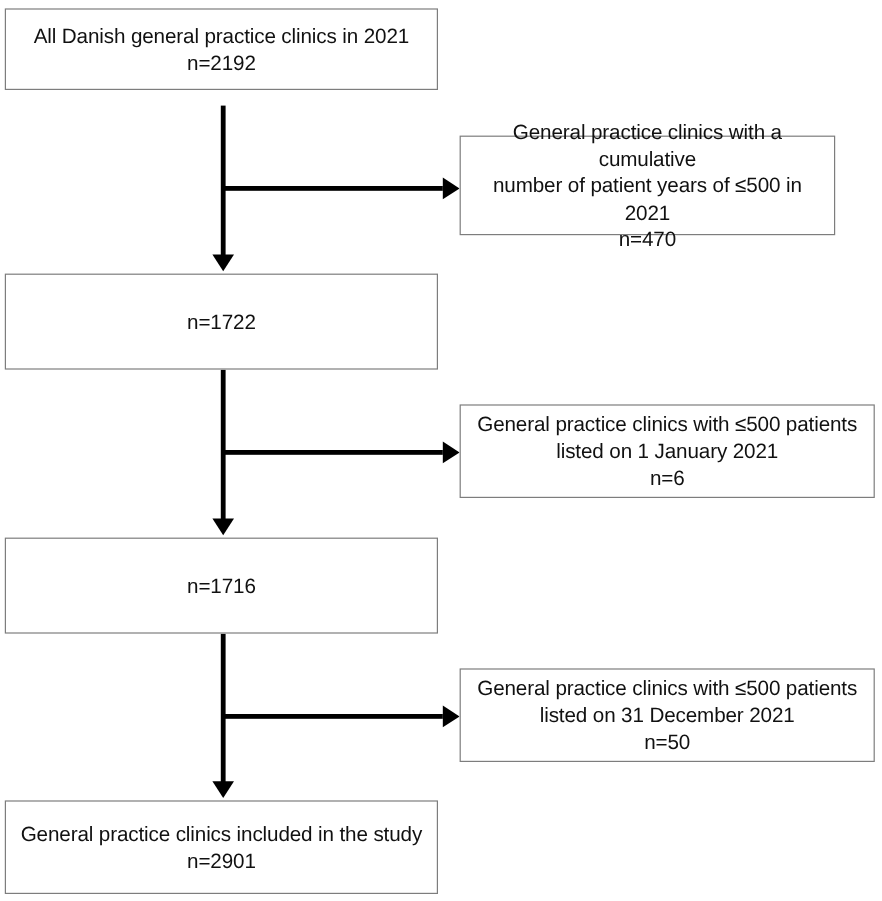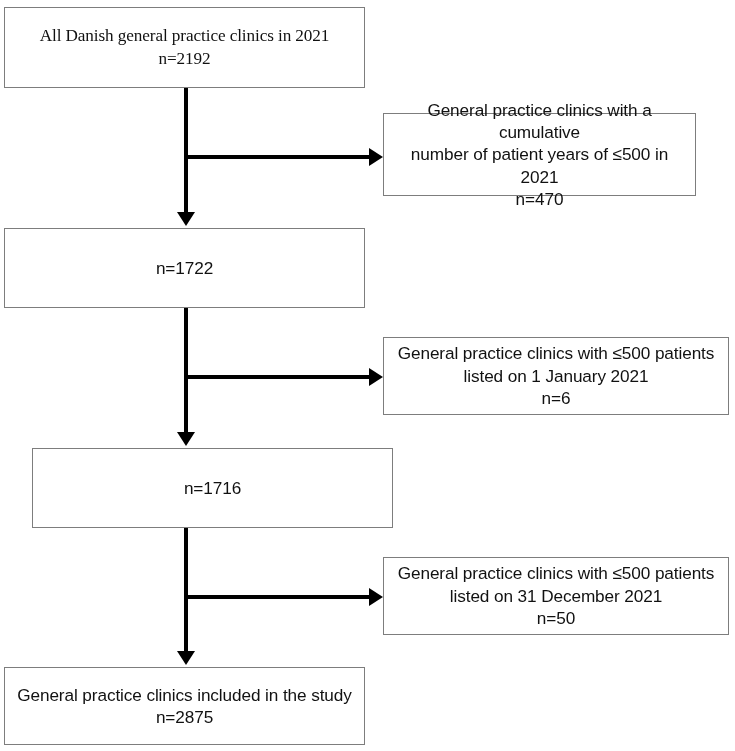--- a/index.html
+++ b/index.html
@@ -32,23 +32,23 @@
     width: 100%;
     padding: 0 10px;
     box-sizing: border-box;
     font-size: 17.2px;
     line-height: 1.30;
     color: #111111;
     white-space: pre-line;
     letter-spacing: -0.1px;
   }
   
-  #node-all-clinics   { left: 4px;  top: 7px;   width: 361px; height: 81px; font-family: Liberation Serif, serif; }
+  #node-all-clinics   { left: 4px;  top: 7px;   width: 361px; height: 68px; }
   #node-after-py      { left: 4px;  top: 228px; width: 361px; height: 80px; }
-  #node-after-jan     { left: 4px;  top: 448px; width: 361px; height: 80px; margin-left: 28px; }
+  #node-after-jan     { left: 4px;  top: 448px; width: 361px; height: 80px; }
   #node-included      { left: 4px;  top: 667px; width: 361px; height: 78px; }
 
   
   #node-excl-py       { left: 383px; top: 113px; width: 313px; height: 83px; }
   #node-excl-jan      { left: 383px; top: 337px; width: 346px; height: 78px; }
   #node-excl-dec      { left: 383px; top: 557px; width: 346px; height: 78px; }
 
   
   .conn {
     position: absolute;
@@ -108,21 +108,21 @@
   <div class="node" id="node-after-py">
     <span class="node-text">n=1722</span>
   </div>
 
   <div class="node" id="node-after-jan">
     <span class="node-text">n=1716</span>
   </div>
 
   <div class="node" id="node-included">
     <span class="node-text">General practice clinics included in the study
-n=2875</span>
+n=2901</span>
   </div>
 
   <div class="node" id="node-excl-py">
     <span class="node-text">General practice clinics  with a cumulative
 number of patient years of ≤500 in 2021
 n=470</span>
   </div>
 
   <div class="node" id="node-excl-jan">
     <span class="node-text">General practice clinics with ≤500 patients

